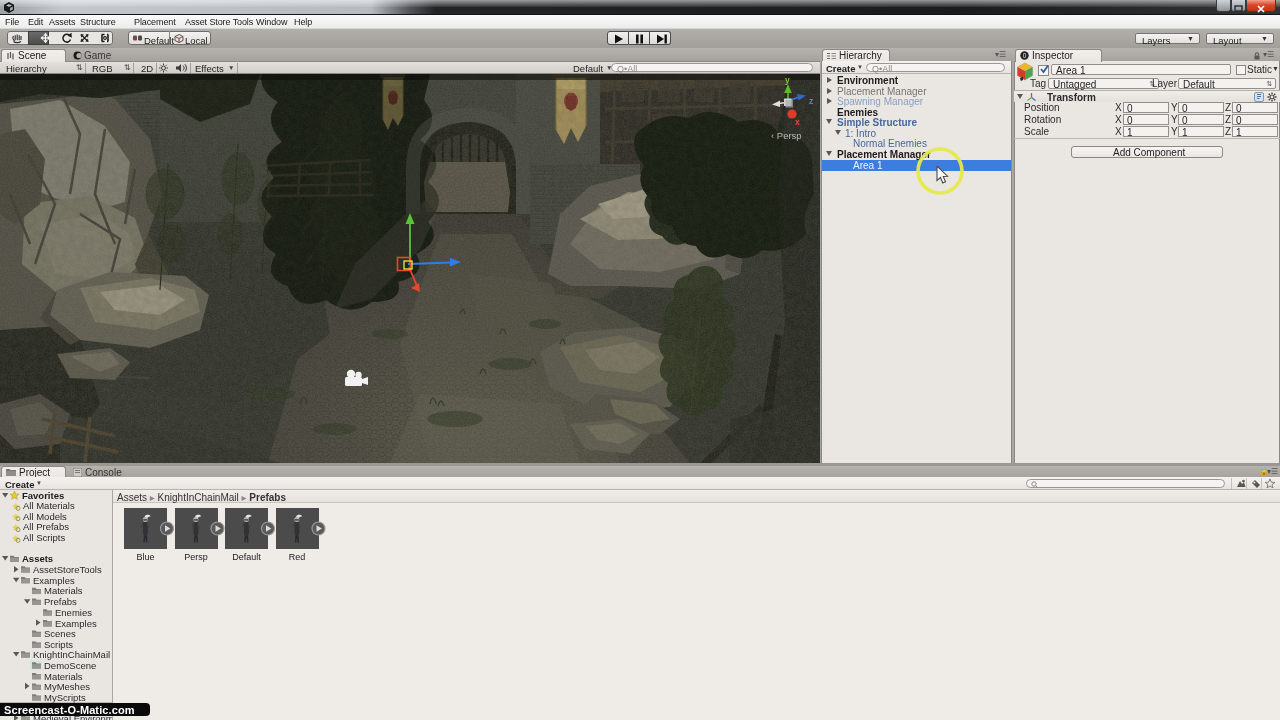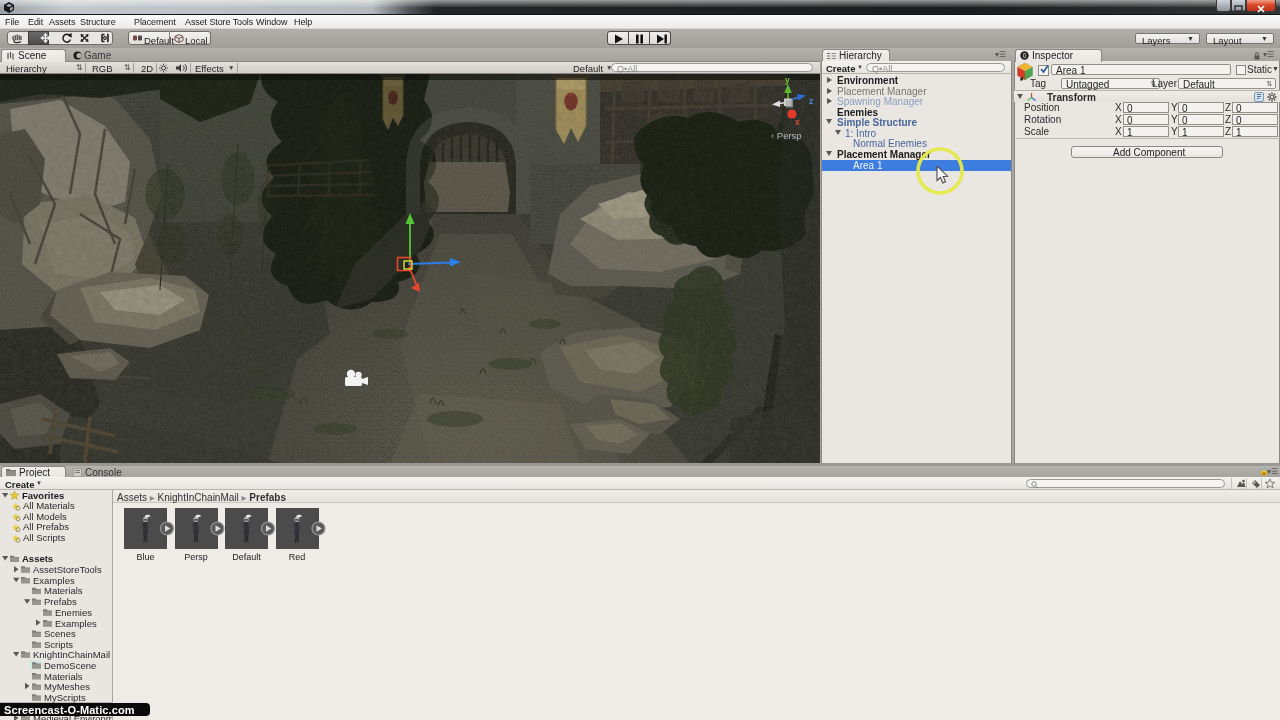--- a/index.html
+++ b/index.html
@@ -511,21 +511,21 @@
         <path d="M2 5 L4.5 8 L9 1.5" fill="none" stroke="#2f5e9e" stroke-width="1.8"></path>
       </svg>
     <div class="field" style="left:1051px;top:63.5px;width:180px;height:11px;border-radius:2px;">
         <span style="position:absolute;left:4px;top:0px;">Area 1</span>
       </div>
     <div class="abs" style="left:1236px;top:65px;width:8px;height:8px;background:#f6f4f2;border:1px solid #8a8784;"></div>
     <div class="lbl" style="left:1247px;top:64px;">Static</div>
     <div class="tx" style="left:1272px;top:65px;font-size:7px;color:#333;">▼</div>
 
     <div class="lbl" style="left:1030px;top:78px;">Tag</div>
-    <div class="field" style="left:1048px;top:77.5px;width:99px;height:11px;border-radius:2px;margin-left:13px;">
+    <div class="field" style="left:1048px;top:77.5px;width:111px;height:11px;border-radius:2px;">
         <span style="position:absolute;left:4px;top:0px;">Untagged</span>
         <span style="position:absolute;right:3px;top:1px;font-size:7px;color:#555">⇅</span>
       </div>
     <div class="lbl" style="left:1152px;top:78px;">Layer</div>
     <div class="field" style="left:1178px;top:77.5px;width:98px;height:11px;border-radius:2px;">
         <span style="position:absolute;left:4px;top:0px;">Default</span>
         <span style="position:absolute;right:3px;top:1px;font-size:7px;color:#555">⇅</span>
       </div>
 
     <div class="abs" style="left:1014px;top:90px;width:266px;height:1px;background:#b5b2ae;"></div>

